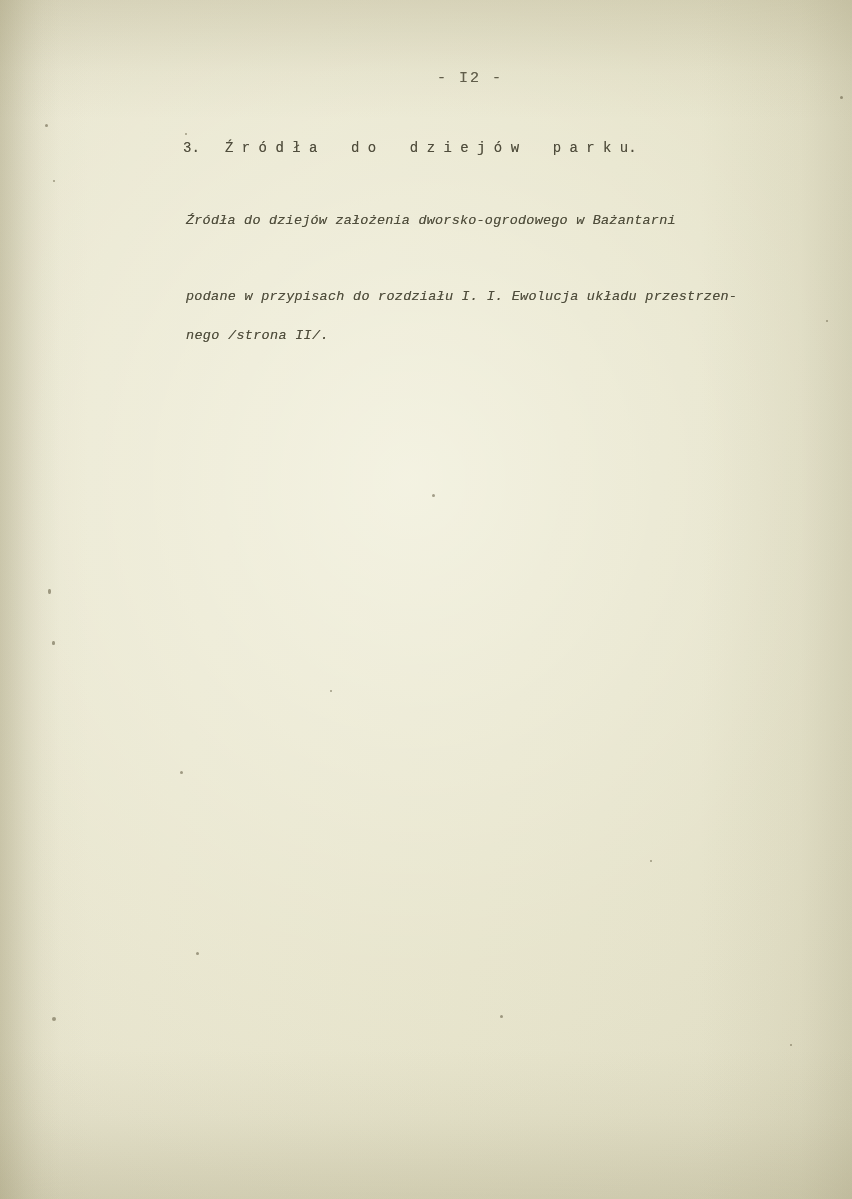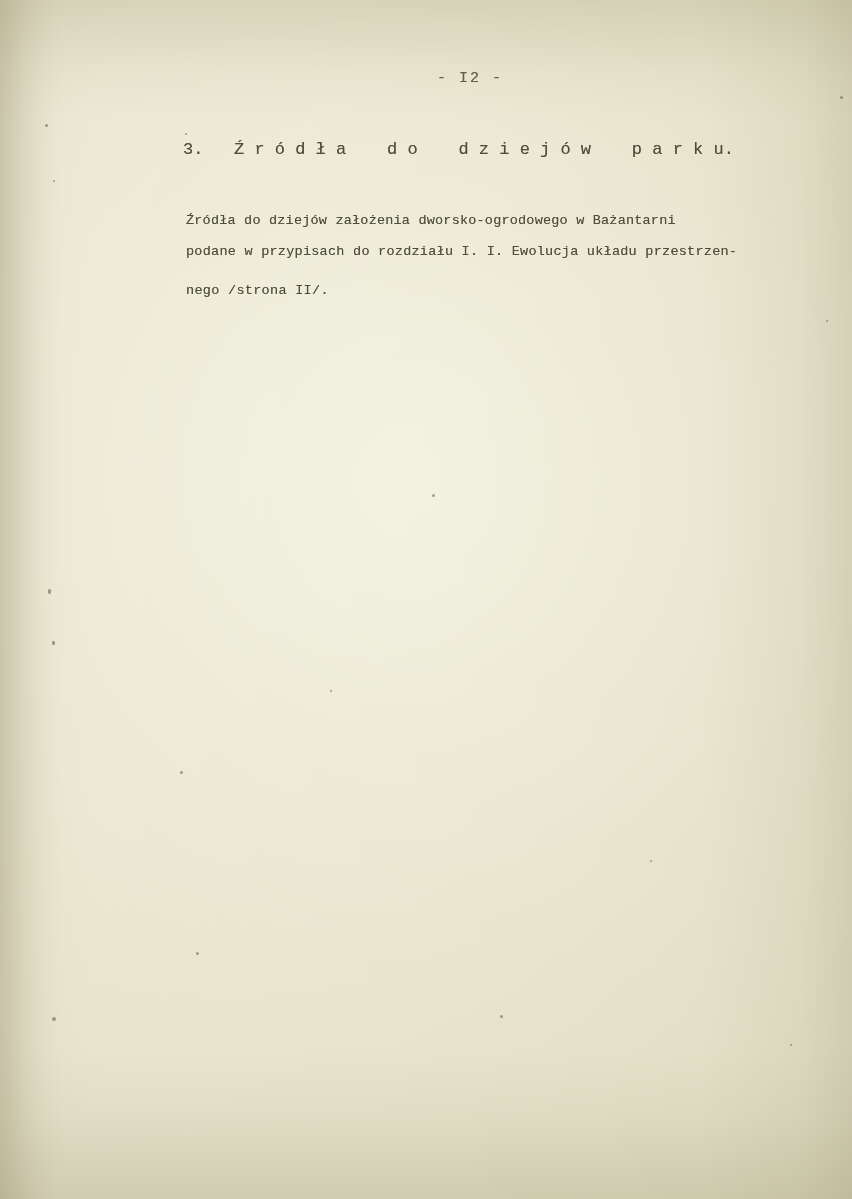--- a/index.html
+++ b/index.html
@@ -90,41 +90,42 @@
     letter-spacing: 2px;
     color: #4a4634;
     opacity: 0.85;
     padding-left: 44px;
   }
 
   .section-heading {
     position: absolute;
     top: 140px;
     left: 183px;
-    font-size: 17px;
+    font-size: 14px;
     color: #3f3c2c;
     white-space: pre;
     opacity: 0.9;
   }
 
   .body-block {
     position: absolute;
     top: 205px;
     left: 186px;
     width: 625px;
     color: #42402f;
     font-size: 13.5px;
     line-height: 31px;
     opacity: 0.92;
   }
   .body-line {
     white-space: pre;
     letter-spacing: 0.2px;
+    font-style: italic;
   }
-  .body-line.l2 { letter-spacing: 0.25px; }
+  .body-line.l2 { letter-spacing: 0.25px; margin-top: 45px; }
   .body-line.l3 { letter-spacing: 0.3px; margin-top: 8px; }
 
   
   .ink {
     text-shadow: 0 0 0.6px rgba(60,56,38,0.55);
   }
 </style>
 </head>
 <body>
 

